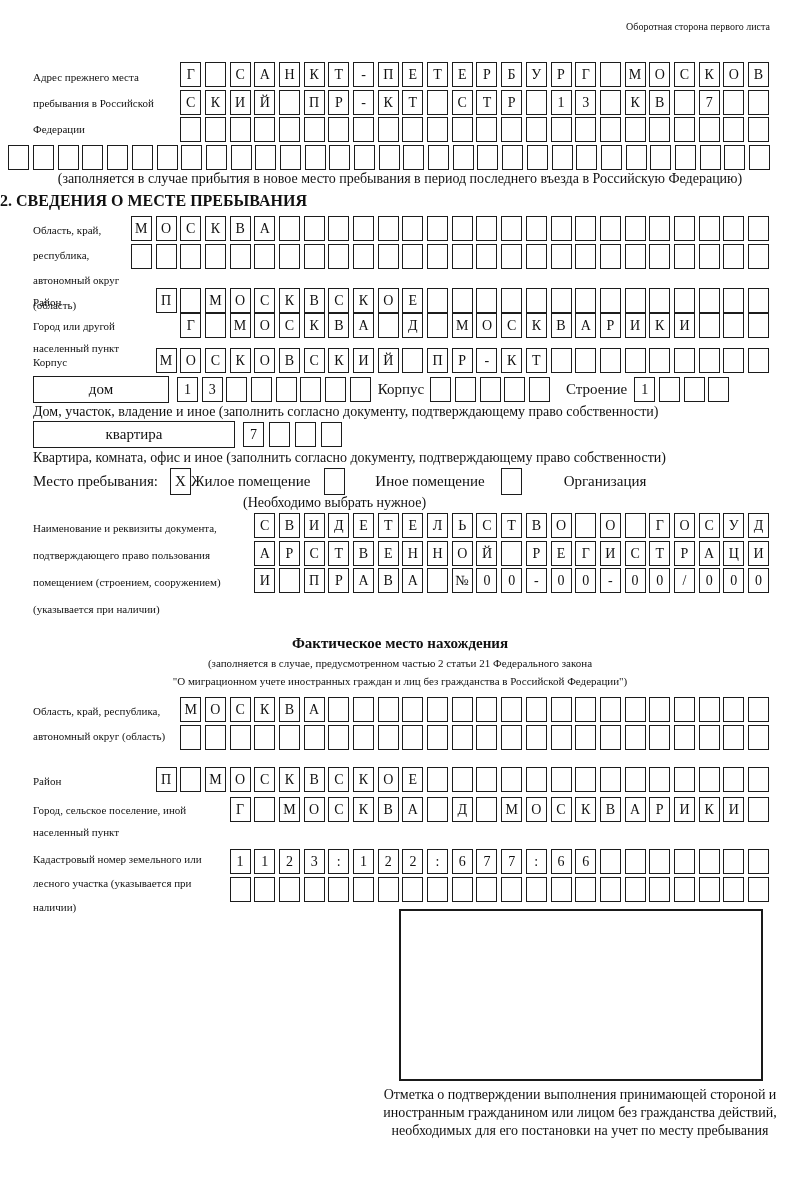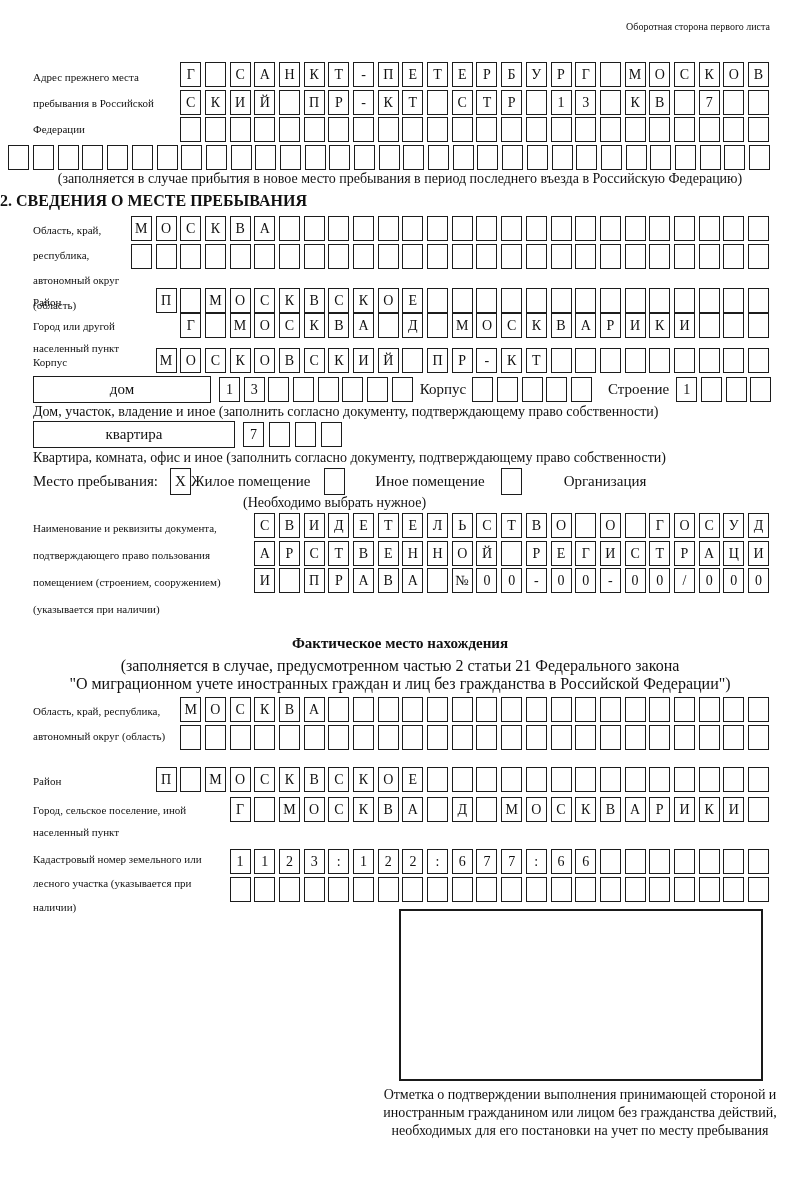--- a/index.html
+++ b/index.html
@@ -27,21 +27,21 @@
     display:flex;align-items:center;justify-content:center;font-size:15px;
   }
   .hrow{position:absolute;left:33px;right:31px;display:flex;align-items:center;}
   .inline-label{font-size:15px;white-space:nowrap;}
   .cbox{
     box-sizing:border-box;width:21px;height:27px;border:1.6px solid #1c1c1c;background:#fff;
     display:flex;align-items:center;justify-content:center;font-size:15px;flex:0 0 auto;
   }
   .stamp-box{position:absolute;box-sizing:border-box;border:2.2px solid #1a1a1a;background:#fff;}
   .stamp-note{position:absolute;text-align:center;font-size:14px;line-height:18px;}
-  .notecenter{position:absolute;left:0;right:0;text-align:center;font-size:16px;}
+  .notecenter{position:absolute;left:0;right:0;text-align:center;font-size:11px;}
 </style>
 </head>
 <body>
 
 <div class="page">
 
   <div class="abs" style="top:21px;right:30px;font-size:10px;">Оборотная сторона первого листа</div>
 
   <div class="field" style="top:62px">
     <div class="flabel" style="width:150px;line-height:26px;">Адрес прежнего места пребывания в Российской Федерации</div>
@@ -319,21 +319,21 @@
           <span class="cell"></span>
           <span class="cell"></span>
           <span class="cell"></span>
           <span class="cell"></span>
           <span class="cell"></span>
         </div>
     </div>
   </div>
 
   <div class="hrow" style="top:376px;">
-    <div class="wrect" style="width:178px;flex:0 0 auto;">дом</div>
+    <div class="wrect" style="width:136px;flex:0 0 auto;">дом</div>
     <div class="boxrow" style="margin-left:8px;">
         <span class="cell">1</span>
         <span class="cell">3</span>
         <span class="cell"></span>
         <span class="cell"></span>
         <span class="cell"></span>
         <span class="cell"></span>
         <span class="cell"></span>
         <span class="cell"></span>
       </div>

